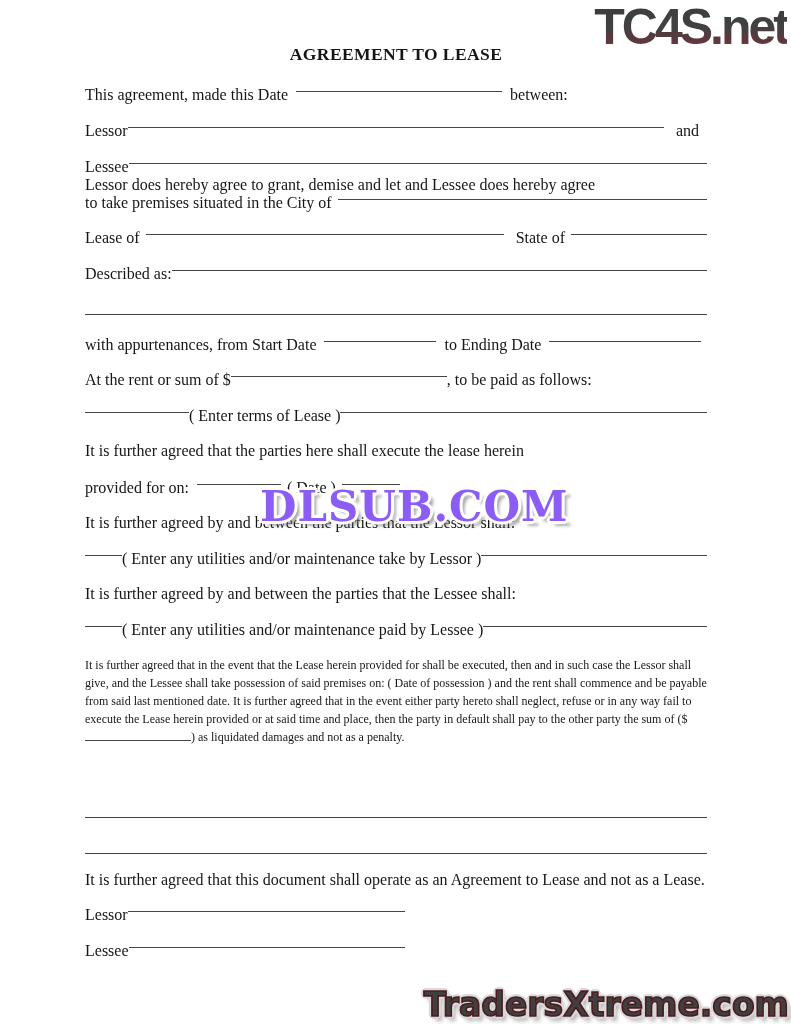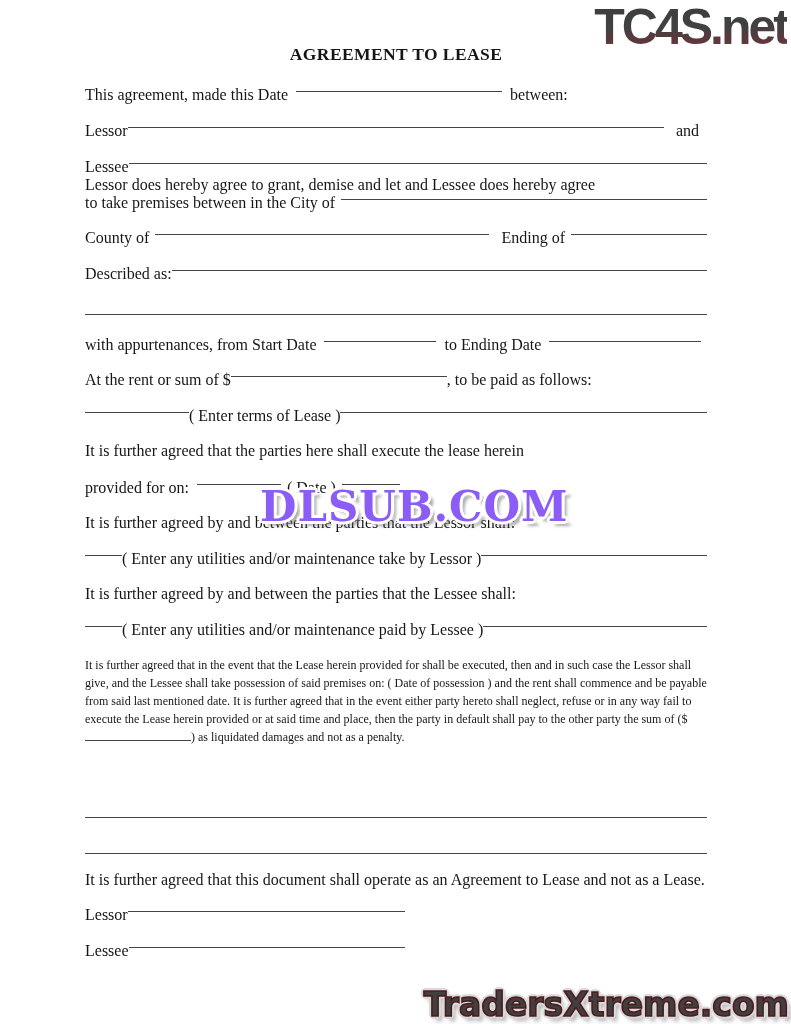--- a/index.html
+++ b/index.html
@@ -83,28 +83,28 @@
     <div class="row" style="top:158px">
       <span>Lessee</span>
       <span class="bl grow"></span>
     </div>
 
     <div class="row" style="top:176px">
       <span>Lessor does hereby agree to grant, demise and let and Lessee does hereby agree</span>
     </div>
 
     <div class="row" style="top:194px">
-      <span>to take premises between in the City of</span>
+      <span>to take premises situated in the City of</span>
       <span class="bl grow ml6"></span>
     </div>
 
     <div class="row" style="top:229px">
-      <span>County of</span>
+      <span>Lease of</span>
       <span class="bl grow ml6"></span>
-      <span class="ml12">Ending of</span>
+      <span class="ml12">State of</span>
       <span class="bl ml6" style="width:136px"></span>
     </div>
 
     <div class="row" style="top:265px">
       <span>Described as:</span>
       <span class="bl grow"></span>
     </div>
 
     <div class="hr" style="top:314px"></div>
 

